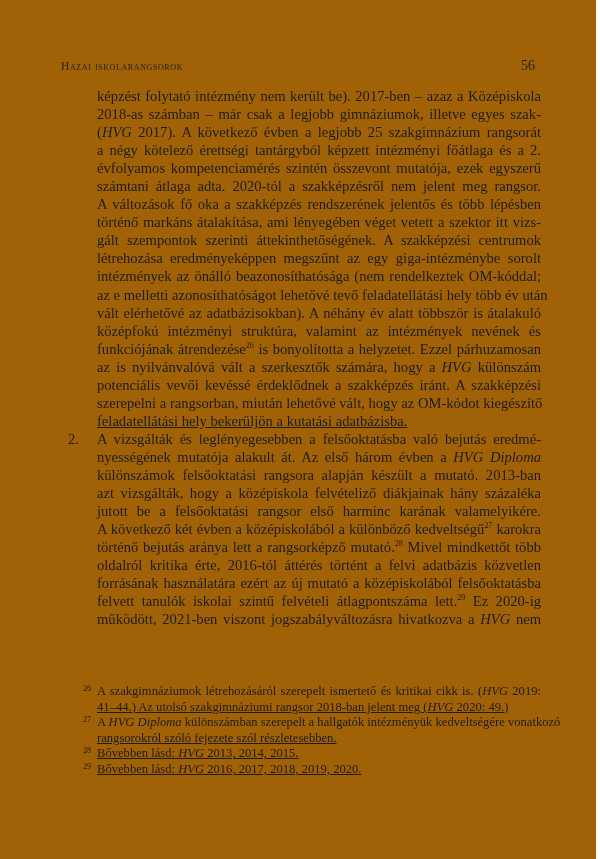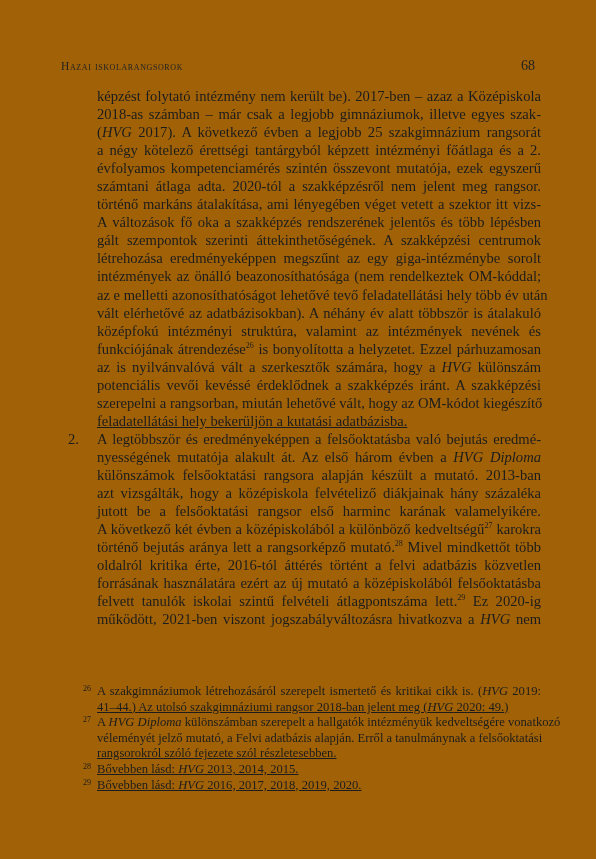--- a/index.html
+++ b/index.html
@@ -22,48 +22,48 @@
     .fn-num { position: absolute; left: 0; top: -3px; font-size: 8px; }
     .fn .line { height: 15.6px; }
     sup { font-size: 8px; line-height: 0; vertical-align: 6px; }
     i { font-style: italic; }
   </style>
 </head>
 <body>
 
 <div class="page">
   <div class="running-head">Hazai iskolarangsorok</div>
-  <div class="page-number">68</div>
+  <div class="page-number">56</div>
 
   <div class="body-text">
     <div id="continuation">
         <span class="line">képzést folytató intézmény nem került be). 2017-ben – azaz a Középiskola</span>
         <span class="line">2018-as számban – már csak a legjobb gimnáziumok, illetve egyes szak-</span>
         <span class="line">(<i>HVG</i> 2017). A következő évben a legjobb 25 szakgimnázium rangsorát</span>
         <span class="line">a négy kötelező érettségi tantárgyból képzett intézményi főátlaga és a 2.</span>
         <span class="line">évfolyamos kompetenciamérés szintén összevont mutatója, ezek egyszerű</span>
         <span class="line">számtani átlaga adta. 2020-tól a szakképzésről nem jelent meg rangsor.</span>
+        <span class="line">A változások fő oka a szakképzés rendszerének jelentős és több lépésben</span>
         <span class="line">történő markáns átalakítása, ami lényegében véget vetett a szektor itt vizs-</span>
-        <span class="line">A változások fő oka a szakképzés rendszerének jelentős és több lépésben</span>
         <span class="line">gált szempontok szerinti áttekinthetőségének. A szakképzési centrumok</span>
         <span class="line">létrehozása eredményeképpen megszűnt az egy giga-intézménybe sorolt</span>
         <span class="line">intézmények az önálló beazonosíthatósága (nem rendelkeztek OM-kóddal;</span>
         <span class="line">az e melletti azonosíthatóságot lehetővé tevő feladatellátási hely több év után</span>
         <span class="line">vált elérhetővé az adatbázisokban). A néhány év alatt többször is átalakuló</span>
         <span class="line">középfokú intézményi struktúra, valamint az intézmények nevének és</span>
         <span class="line">funkciójának átrendezése<sup>26</sup> is bonyolította a helyzetet. Ezzel párhuzamosan</span>
         <span class="line">az is nyilvánvalóvá vált a szerkesztők számára, hogy a <i>HVG</i> különszám</span>
         <span class="line">potenciális vevői kevéssé érdeklődnek a szakképzés iránt. A szakképzési</span>
         <span class="line">szerepelni a rangsorban, miután lehetővé vált, hogy az OM-kódot kiegészítő</span>
         <span class="line last">feladatellátási hely bekerüljön a kutatási adatbázisba.</span>
       </div>
     <div class="list-item">
       <span class="list-num">2.</span>
       <div id="list-lines">
-          <span class="line">A legtöbbször és eredményeképpen a felsőoktatásba való bejutás eredmé-</span>
+          <span class="line">A vizsgálták és leglényegesebben a felsőoktatásba való bejutás eredmé-</span>
           <span class="line">nyességének mutatója alakult át. Az első három évben a <i>HVG Diploma</i></span>
           <span class="line">különszámok felsőoktatási rangsora alapján készült a mutató. 2013-ban</span>
           <span class="line">azt vizsgálták, hogy a középiskola felvételiző diákjainak hány százaléka</span>
           <span class="line">jutott be a felsőoktatási rangsor első harminc karának valamelyikére.</span>
           <span class="line">A következő két évben a középiskolából a különböző kedveltségű<sup>27</sup> karokra</span>
           <span class="line">történő bejutás aránya lett a rangsorképző mutató.<sup>28</sup> Mivel mindkettőt több</span>
           <span class="line">oldalról kritika érte, 2016-tól áttérés történt a felvi adatbázis közvetlen</span>
           <span class="line">forrásának használatára ezért az új mutató a középiskolából felsőoktatásba</span>
           <span class="line">felvett tanulók iskolai szintű felvételi átlagpontszáma lett.<sup>29</sup> Ez 2020-ig</span>
           <span class="line">működött, 2021-ben viszont jogszabályváltozásra hivatkozva a <i>HVG</i> nem</span>
@@ -73,21 +73,20 @@
 
   <div class="footnotes" id="footnotes">
       <div class="fn">
         <span class="fn-num">26</span>
         <span class="line">A szakgimnáziumok létrehozásáról szerepelt ismertető és kritikai cikk is. (<i>HVG</i> 2019:</span>
         <span class="line last">41–44.) Az utolsó szakgimnáziumi rangsor 2018-ban jelent meg (<i>HVG</i> 2020: 49.)</span>
       </div>
       <div class="fn">
         <span class="fn-num">27</span>
         <span class="line">A <i>HVG Diploma</i> különszámban szerepelt a hallgatók intézményük kedveltségére vonatkozó</span>
-        <span class="line">véleményét jelző mutató, a Felvi adatbázis alapján. Erről a tanulmánynak a felsőoktatási</span>
         <span class="line last">rangsorokról szóló fejezete szól részletesebben.</span>
       </div>
       <div class="fn">
         <span class="fn-num">28</span>
         <span class="line last">Bővebben lásd: <i>HVG</i> 2013, 2014, 2015.</span>
       </div>
       <div class="fn">
         <span class="fn-num">29</span>
         <span class="line last">Bővebben lásd: <i>HVG</i> 2016, 2017, 2018, 2019, 2020.</span>
       </div>

